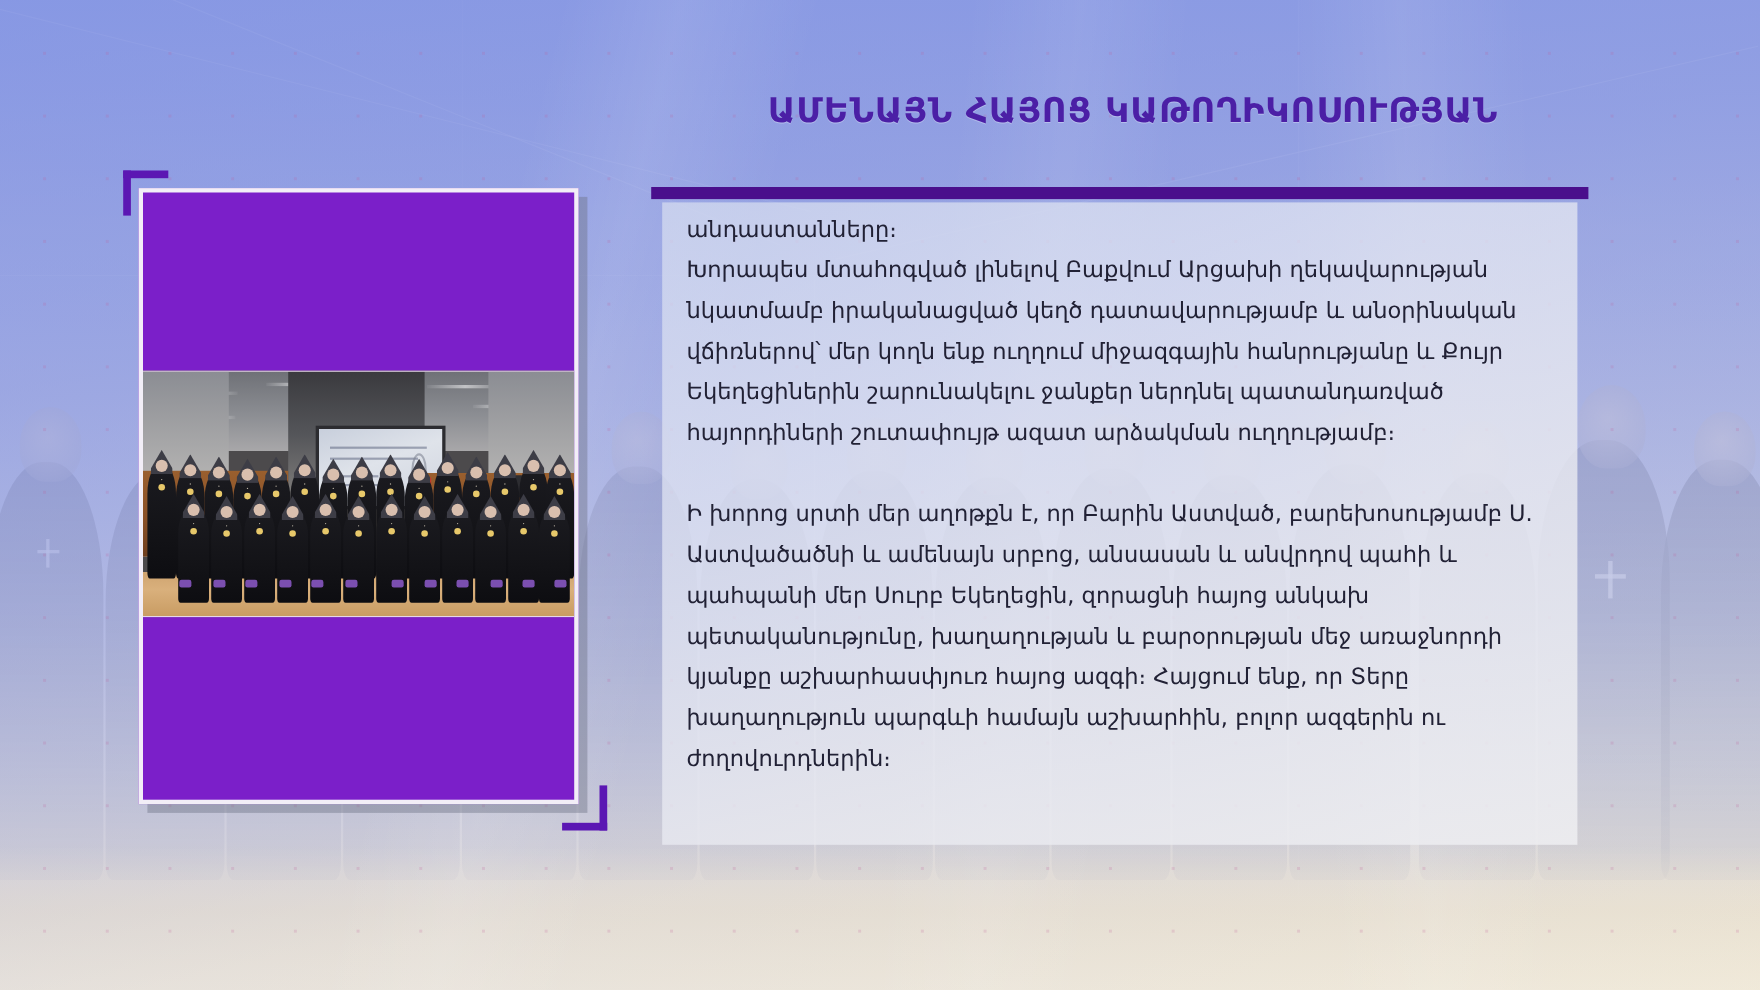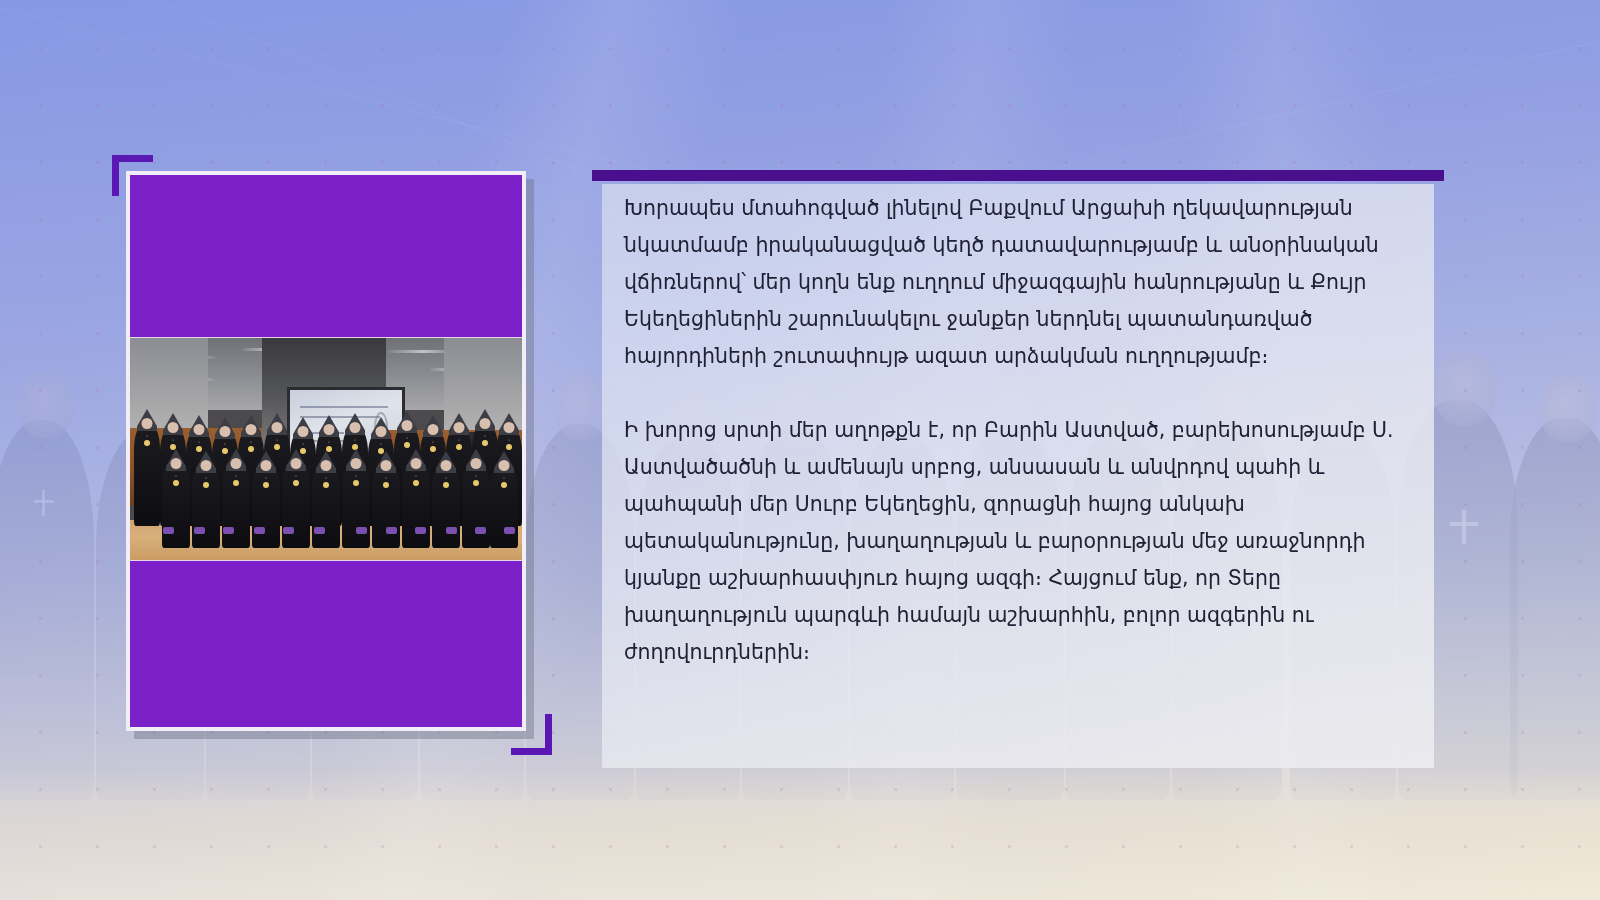--- a/index.html
+++ b/index.html
@@ -407,20 +407,21 @@
     <div class="fig" style="left:1510px; width:110px; height:382px;"></div>
     <div class="head" style="left:1540px;top:44px;  width:56px;  height:68px;"></div>
   </div>
 
   <div class="bg-floor"></div>
   <div class="bg-tint"></div>
   <div class="bg-wedges"></div>
   <div class="bg-dots"></div>
 
   <div class="title-block">
+    <div class="line">ԱՄԵՆԱՅՆ ՀԱՅՈՑ ԿԱԹՈՂԻԿՈՍՈՒԹՅԱՆ</div>
   </div>
 
   <div class="image-card-wrap">
     <div class="corner tl"></div>
     <div class="corner br"></div>
     <div class="image-card-shadow"></div>
 
     <div class="image-card">
       <div class="photo-strip">
         <div class="hall">
@@ -608,20 +609,21 @@
           </div>
         </div>
       </div>
     </div>
   </div>
 
   <div class="text-panel">
     <div class="panel-topbar"></div>
     <div class="panel-body">
       <div class="panel-text">
+        <p>անդաստանները։</p>
         <p>Խորապես մտահոգված լինելով Բաքվում Արցախի ղեկավարության նկատմամբ իրականացված կեղծ դատավարությամբ և անօրինական վճիռներով՝ մեր կողն ենք ուղղում միջազգային հանրությանը և Քույր Եկեղեցիներին շարունակելու ջանքեր ներդնել պատանդառված հայորդիների շուտափույթ ազատ արձակման ուղղությամբ։</p>
         <div class="gap"></div>
         <p>Ի խորոց սրտի մեր աղոթքն է, որ Բարին Աստված, բարեխոսությամբ Ս. Աստվածածնի և ամենայն սրբոց, անսասան և անվրդով պահի և պահպանի մեր Սուրբ Եկեղեցին, զորացնի հայոց անկախ պետականությունը, խաղաղության և բարօրության մեջ առաջնորդի կյանքը աշխարհասփյուռ հայոց ազգի։ Հայցում ենք, որ Տերը խաղաղություն պարգևի համայն աշխարհին, բոլոր ազգերին ու ժողովուրդներին։</p>
       </div>
 
     </div>
   </div>
 
 </div>
 

